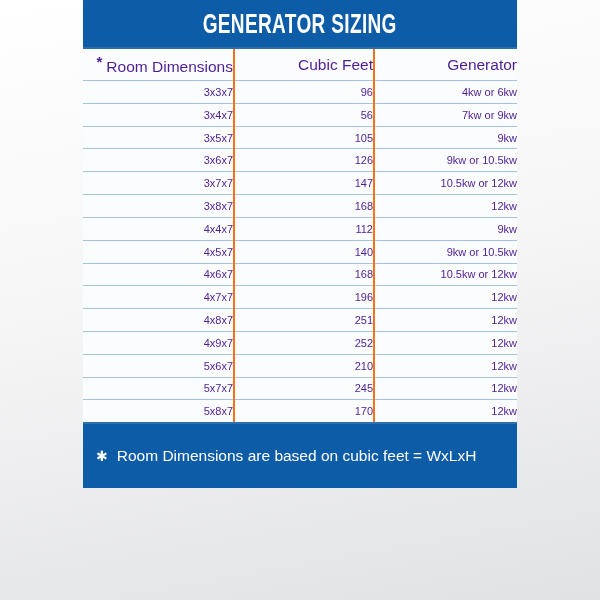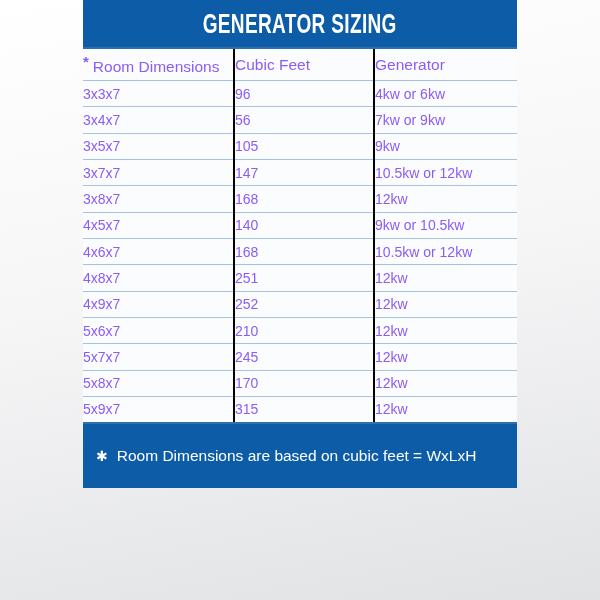--- a/index.html
+++ b/index.html
@@ -48,37 +48,37 @@
   table {
     width: 100%;
     height: 100%;
     border-collapse: collapse;
     table-layout: fixed;
   }
   col.c1 { width: 151px; }
   col.c2 { width: 140px; }
   col.c3 { width: 143px; }
   th, td {
-    text-align: left;
+    text-align: right;
     vertical-align: middle;
-    color: #8b5cf6;
+    color: #4c1d95;
     background: #fbfcfd;
     padding: 0;
   }
   th {
     font-size: 15.5px;
     font-weight: 400;
     height: 31px;
   }
   td {
-    font-size: 14px;
+    font-size: 11px;
     font-weight: 400;
   }
   th:nth-child(n+2), td:nth-child(n+2) {
-    border-left: 2px solid #000000;
+    border-left: 2px solid #f97316;
   }
   tbody td {
     border-top: 1.5px solid #a5c3dd;
   }
   th sup {
     font-size: 15px;
     font-weight: 700;
     margin-right: 4px;
     position: relative;
     top: 1px;
@@ -132,40 +132,55 @@
             <td>3x4x7</td>
             <td>56</td>
             <td>7kw or 9kw</td>
           </tr>
           <tr>
             <td>3x5x7</td>
             <td>105</td>
             <td>9kw</td>
           </tr>
           <tr>
+            <td>3x6x7</td>
+            <td>126</td>
+            <td>9kw or 10.5kw</td>
+          </tr>
+          <tr>
             <td>3x7x7</td>
             <td>147</td>
             <td>10.5kw or 12kw</td>
           </tr>
           <tr>
             <td>3x8x7</td>
             <td>168</td>
             <td>12kw</td>
           </tr>
           <tr>
+            <td>4x4x7</td>
+            <td>112</td>
+            <td>9kw</td>
+          </tr>
+          <tr>
             <td>4x5x7</td>
             <td>140</td>
             <td>9kw or 10.5kw</td>
           </tr>
           <tr>
             <td>4x6x7</td>
             <td>168</td>
             <td>10.5kw or 12kw</td>
           </tr>
           <tr>
+            <td>4x7x7</td>
+            <td>196</td>
+            <td>12kw</td>
+          </tr>
+          <tr>
             <td>4x8x7</td>
             <td>251</td>
             <td>12kw</td>
           </tr>
           <tr>
             <td>4x9x7</td>
             <td>252</td>
             <td>12kw</td>
           </tr>
           <tr>
@@ -174,25 +189,20 @@
             <td>12kw</td>
           </tr>
           <tr>
             <td>5x7x7</td>
             <td>245</td>
             <td>12kw</td>
           </tr>
           <tr>
             <td>5x8x7</td>
             <td>170</td>
-            <td>12kw</td>
-          </tr>
-          <tr>
-            <td>5x9x7</td>
-            <td>315</td>
             <td>12kw</td>
           </tr>
         </tbody>
     </table>
   </div>
 
   <div class="footer-band">
     <span class="foot-star">✱</span>
     <span>Room Dimensions are based on cubic feet = WxLxH</span>
   </div>

